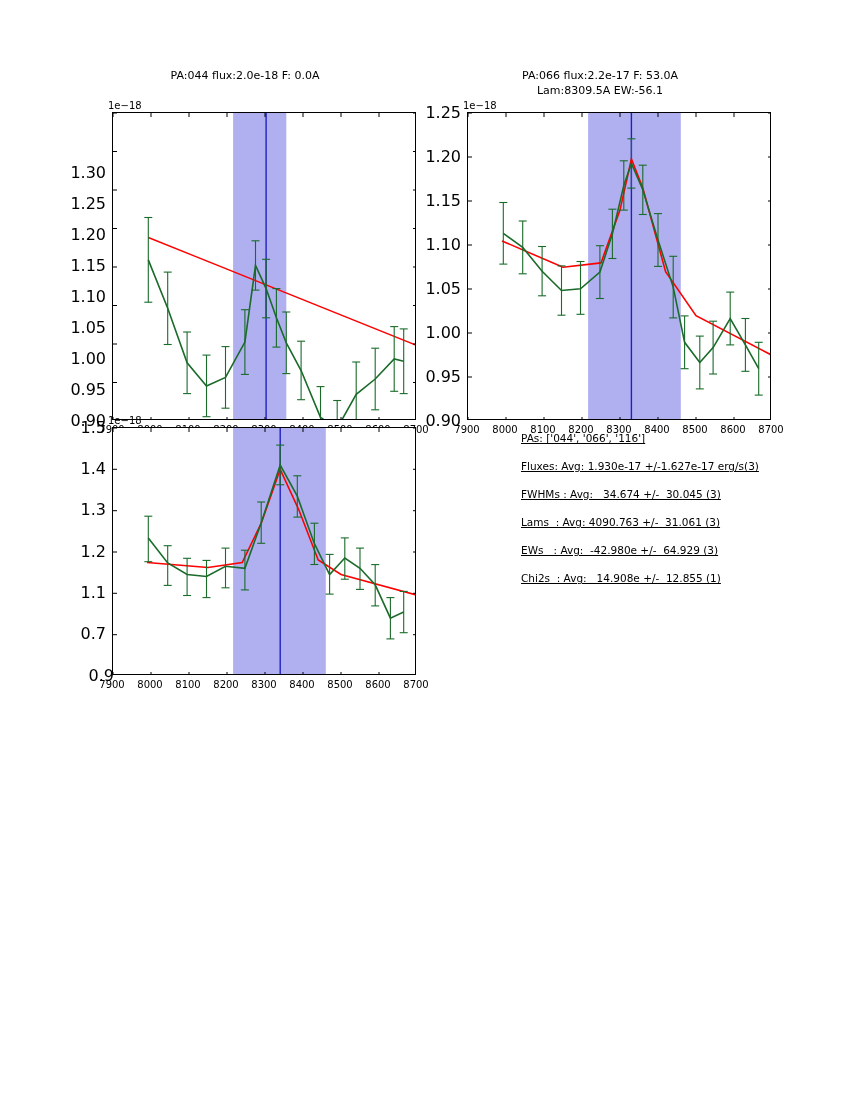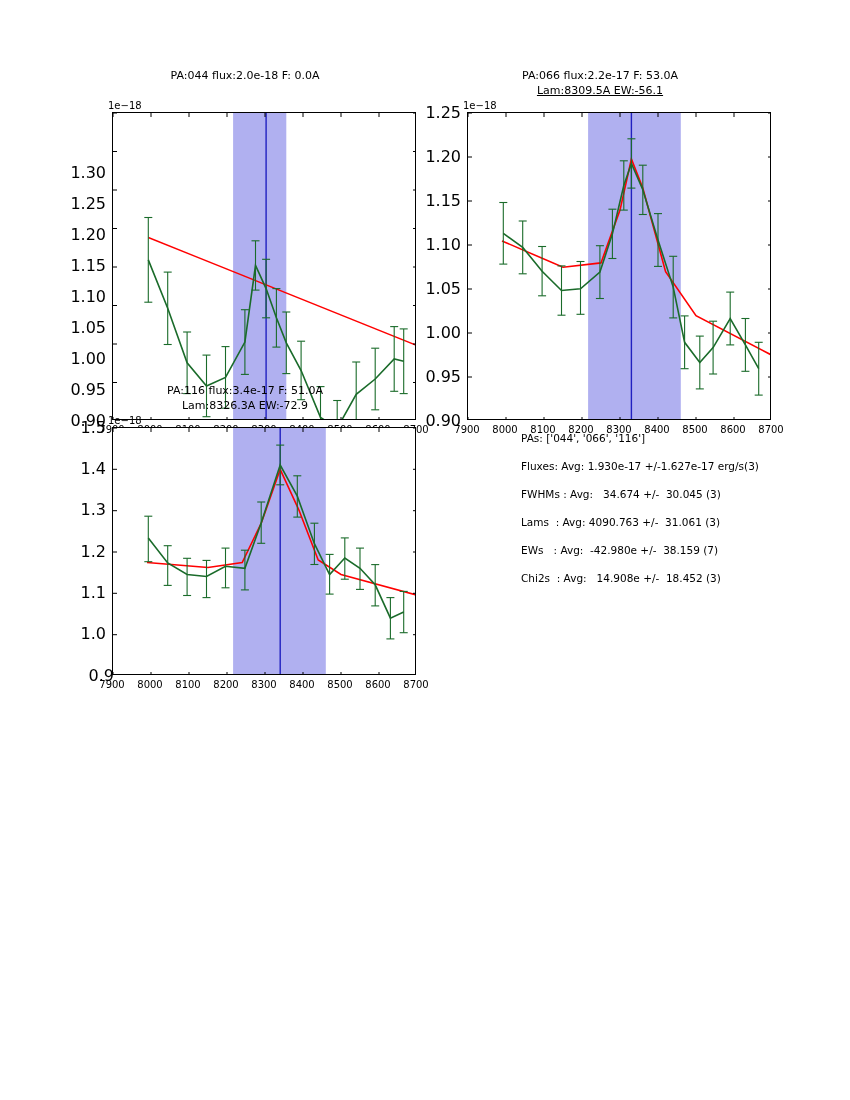--- a/index.html
+++ b/index.html
@@ -53,20 +53,21 @@
     position: absolute;
     font-size: 10px;
     color: #000;
     text-align: center;
     transform: translateX(-50%);
   }
   .stats {
     position: absolute;
     font-size: 10.5px;
     color: #000;
+    text-decoration: underline;
   }
   .stats div {
     margin-bottom: 16px;
     white-space: pre;
   }
   svg { display: block; }
 </style>
 </head>
 <body>
 
@@ -198,21 +199,21 @@
             <line x1="266" y1="0" x2="266" y2="4"></line>
           <line x1="304" y1="304" x2="304" y2="308"></line>
             <line x1="304" y1="0" x2="304" y2="4"></line>
         </g>
       </svg>
     </div>
   </div>
 
   <div class="panel" style="left:425px; top:60px; width:350px; height:320px;">
     <div class="panel-title" style="top:8px;">PA:066 flux:2.2e-17 F: 53.0A</div>
-    <div class="panel-title" style="top:23px;text-decoration:underline;">Lam:8309.5A EW:-56.1</div>
+    <div class="panel-title" style="top:23px;">Lam:8309.5A EW:-56.1</div>
     <div class="offset-label" style="left:38px; top:40px;">1e−18</div>
 
     <div class="ytick" style="left:0px; width:36px; top:360px;">0.90</div>
     <div class="ytick" style="left:0px; width:36px; top:316px;">0.95</div>
     <div class="ytick" style="left:0px; width:36px; top:272px;">1.00</div>
     <div class="ytick" style="left:0px; width:36px; top:228px;">1.05</div>
     <div class="ytick" style="left:0px; width:36px; top:184px;">1.10</div>
     <div class="ytick" style="left:0px; width:36px; top:140px;">1.15</div>
     <div class="ytick" style="left:0px; width:36px; top:96px;">1.20</div>
     <div class="ytick" style="left:0px; width:36px; top:52px;">1.25</div>
@@ -323,26 +324,24 @@
           <line x1="266" y1="304" x2="266" y2="308"></line>
             <line x1="266" y1="0" x2="266" y2="4"></line>
           <line x1="304" y1="304" x2="304" y2="308"></line>
             <line x1="304" y1="0" x2="304" y2="4"></line>
         </g>
       </svg>
     </div>
   </div>
 
   <div class="panel" style="left:70px; top:375px; width:350px; height:320px;">
-    <div class="panel-title" style="top:8px;">PA:116 flux:3.4e-17 F: 51.0A</div>
-    <div class="panel-title" style="top:23px;">Lam:8326.3A EW:-72.9</div>
     <div class="offset-label" style="left:38px; top:40px;">1e−18</div>
 
     <div class="ytick" style="left:8px; width:36px; top:300px;">0.9</div>
-    <div class="ytick" style="left:0px; width:36px; top:258px;">1.0</div>
+    <div class="ytick" style="left:0px; width:36px; top:258px;">0.7</div>
     <div class="ytick" style="left:0px; width:36px; top:217px;">1.1</div>
     <div class="ytick" style="left:0px; width:36px; top:176px;">1.2</div>
     <div class="ytick" style="left:0px; width:36px; top:134px;">1.3</div>
     <div class="ytick" style="left:0px; width:36px; top:93px;">1.4</div>
     <div class="ytick" style="left:0px; width:36px; top:52px;">1.5</div>
 
     <div class="xtick" style="left:42px; top:304px;">7900</div>
     <div class="xtick" style="left:80px; top:304px;">8000</div>
     <div class="xtick" style="left:118px; top:304px;">8100</div>
     <div class="xtick" style="left:156px; top:304px;">8200</div>
@@ -444,17 +443,17 @@
         </g>
       </svg>
     </div>
   </div>
 
   <div class="stats" style="left:521px; top:432px; width:300px;">
     <div>PAs: ['044', '066', '116']</div>
     <div>Fluxes: Avg: 1.930e-17 +/-1.627e-17 erg/s(3)</div>
     <div>FWHMs : Avg:   34.674 +/-  30.045 (3)</div>
     <div>Lams  : Avg: 4090.763 +/-  31.061 (3)</div>
-    <div>EWs   : Avg:  -42.980e +/-  38.159 (7)</div>
-    <div>Chi2s  : Avg:   14.908e +/-  18.452 (3)</div>
+    <div>EWs   : Avg:  -42.980e +/-  64.929 (3)</div>
+    <div>Chi2s  : Avg:   14.908e +/-  12.855 (1)</div>
   </div>
 
 </div>
 
 </body></html>

